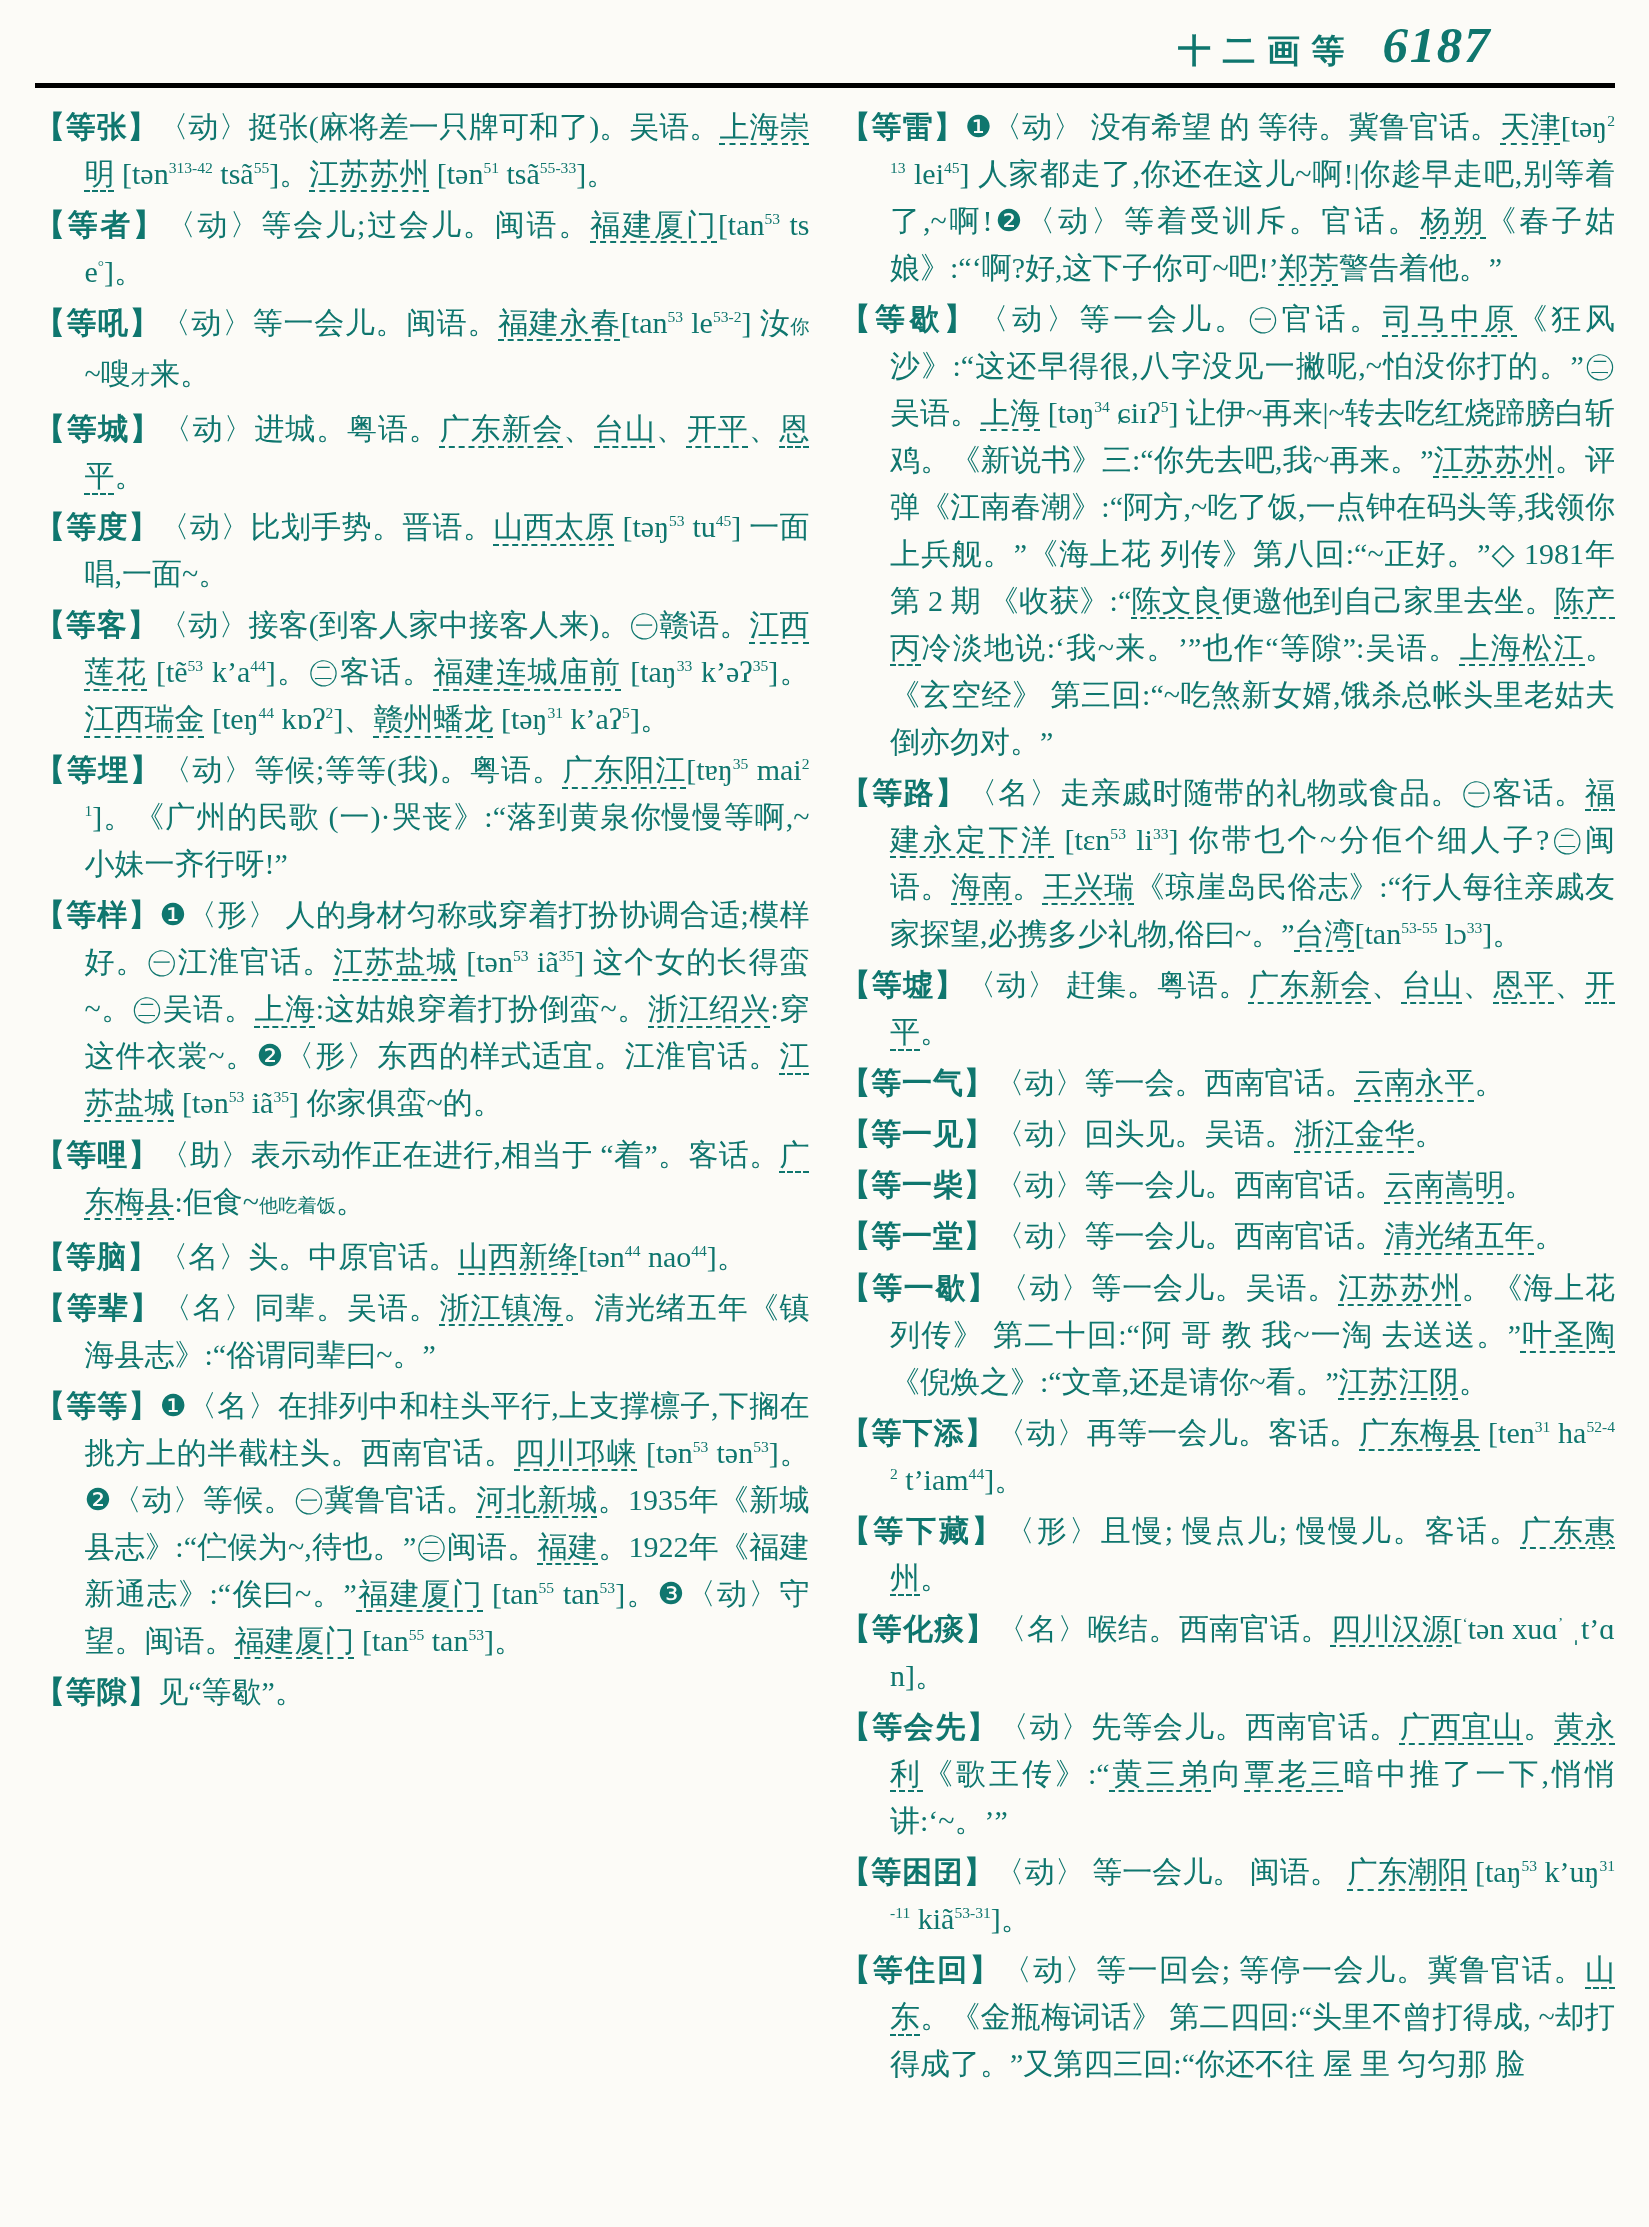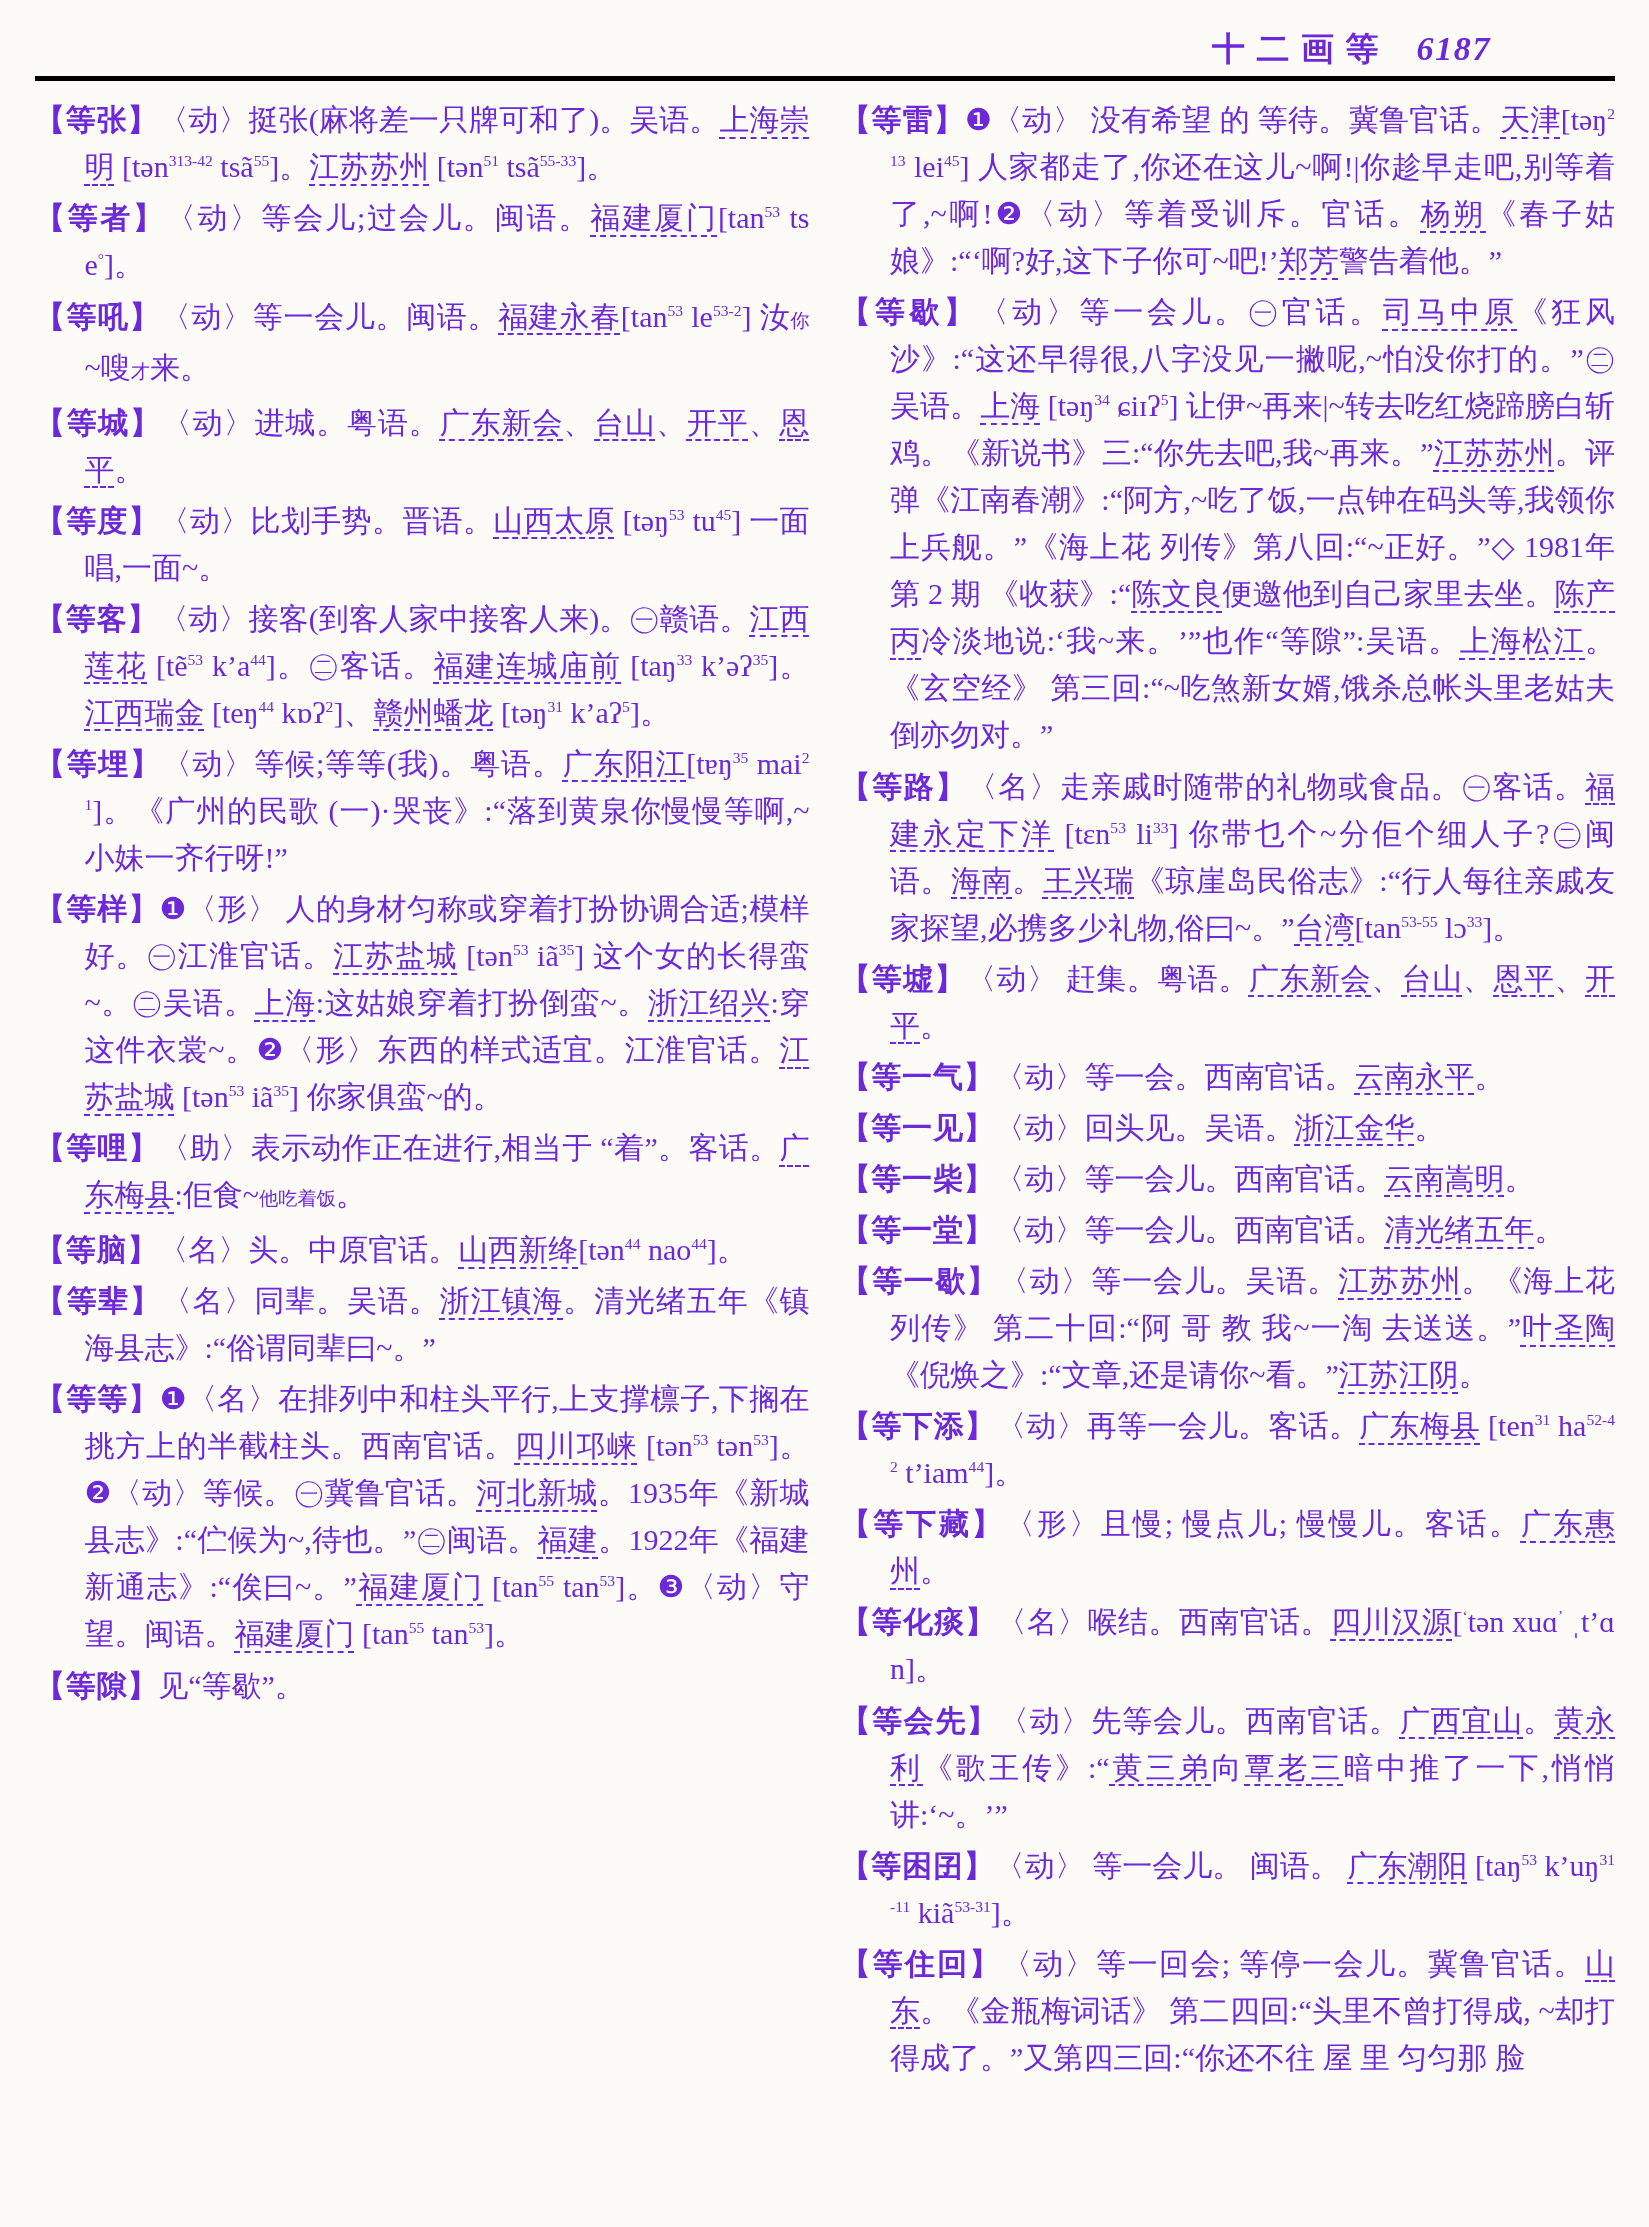--- a/index.html
+++ b/index.html
@@ -1,34 +1,34 @@
 <!DOCTYPE html>
 <html style="font-size:13.2px"><head>
 <meta charset="utf-8">
 <style>
   html,body{margin:0;padding:0;background:#e8e6e0;}
   .page{
     position:relative;
     width:1650px;height:2227px;
     margin:0 auto;
     background:#fcfbf7;
-    color:#6d28d9;
+    color:#0f766e;
     font-family:"Liberation Serif","DejaVu Serif",serif;
     box-sizing:border-box;
     padding:15px 35px 8.2px 35px;
     overflow:hidden;
   }
   .header{
     display:flex;justify-content:flex-end;align-items:baseline;
     padding-right:124px;gap:38px;
     font-size:33px;font-weight:bold;line-height:1.2;
   }
   .hdr-left{letter-spacing:11.5px;}
   .hdr-char{letter-spacing:0;}
-  .hdr-page{font-style:italic;font-size:34px;font-weight:bold;letter-spacing:1.6px;margin-top:14px;}
+  .hdr-page{font-style:italic;font-size:51px;font-weight:bold;letter-spacing:1.6px;}
   .rule{border:0;border-top:5px solid #000;margin:6.6px 0 15px 0;}
   .columns{display:flex;gap:31px;}
   .col{flex:1 1 0;min-width:0;}
   .entry{
     font-size:30px;line-height:47px;
     text-align:justify;
     padding-left:1.65em;text-indent:-1.65em;
     margin:0 0 4.1px 0;
     word-break:break-all;
   }

